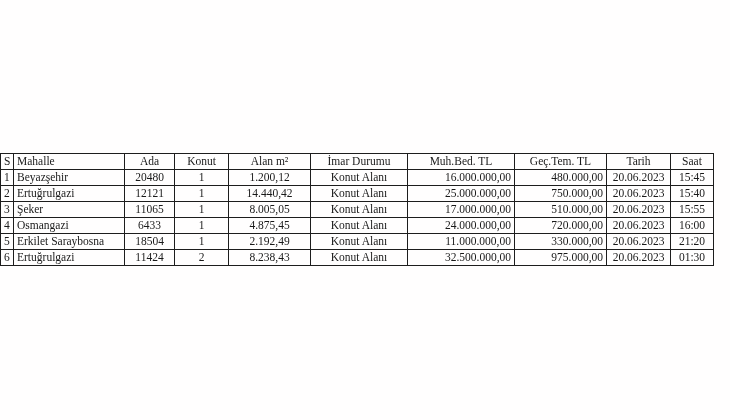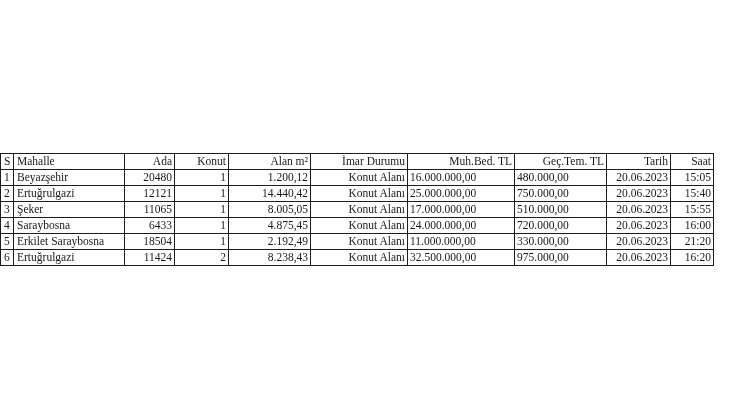--- a/index.html
+++ b/index.html
@@ -34,22 +34,22 @@
     line-height: 15px;
     font-size: 11.5px;
     font-weight: normal;
     color: #191919;
     padding: 0 2px;
     white-space: nowrap;
     overflow: hidden;
   }
   table.listing th { font-weight: normal; }
   .al-left   { text-align: left;  padding-left: 3px !important; }
-  .al-center { text-align: right; }
-  .al-right  { padding-right: 3px !important; }
+  .al-center { text-align: center; }
+  .al-right  { text-align: right; padding-right: 3px !important; }
 </style>
 </head>
 <body>
 
 <div class="page">
   <table class="listing">
     <colgroup>
         <col style="width: 13px;">
         <col style="width: 111px;">
         <col style="width: 50px;">
@@ -79,21 +79,21 @@
         <tr>
           <td class="al-left">1</td>
           <td class="al-left">Beyazşehir</td>
           <td class="al-center">20480</td>
           <td class="al-center">1</td>
           <td class="al-center">1.200,12</td>
           <td class="al-center">Konut Alanı</td>
           <td class="al-right">16.000.000,00</td>
           <td class="al-right">480.000,00</td>
           <td class="al-center">20.06.2023</td>
-          <td class="al-center">15:05</td>
+          <td class="al-center">15:45</td>
         </tr>
         <tr>
           <td class="al-left">2</td>
           <td class="al-left">Ertuğrulgazi</td>
           <td class="al-center">12121</td>
           <td class="al-center">1</td>
           <td class="al-center">14.440,42</td>
           <td class="al-center">Konut Alanı</td>
           <td class="al-right">25.000.000,00</td>
           <td class="al-right">750.000,00</td>
@@ -107,21 +107,21 @@
           <td class="al-center">1</td>
           <td class="al-center">8.005,05</td>
           <td class="al-center">Konut Alanı</td>
           <td class="al-right">17.000.000,00</td>
           <td class="al-right">510.000,00</td>
           <td class="al-center">20.06.2023</td>
           <td class="al-center">15:55</td>
         </tr>
         <tr>
           <td class="al-left">4</td>
-          <td class="al-left">Saraybosna</td>
+          <td class="al-left">Osmangazi</td>
           <td class="al-center">6433</td>
           <td class="al-center">1</td>
           <td class="al-center">4.875,45</td>
           <td class="al-center">Konut Alanı</td>
           <td class="al-right">24.000.000,00</td>
           <td class="al-right">720.000,00</td>
           <td class="al-center">20.06.2023</td>
           <td class="al-center">16:00</td>
         </tr>
         <tr>
@@ -139,17 +139,17 @@
         <tr>
           <td class="al-left">6</td>
           <td class="al-left">Ertuğrulgazi</td>
           <td class="al-center">11424</td>
           <td class="al-center">2</td>
           <td class="al-center">8.238,43</td>
           <td class="al-center">Konut Alanı</td>
           <td class="al-right">32.500.000,00</td>
           <td class="al-right">975.000,00</td>
           <td class="al-center">20.06.2023</td>
-          <td class="al-center">16:20</td>
+          <td class="al-center">01:30</td>
         </tr>
       </tbody>
   </table>
 </div>
 
 </body></html>

